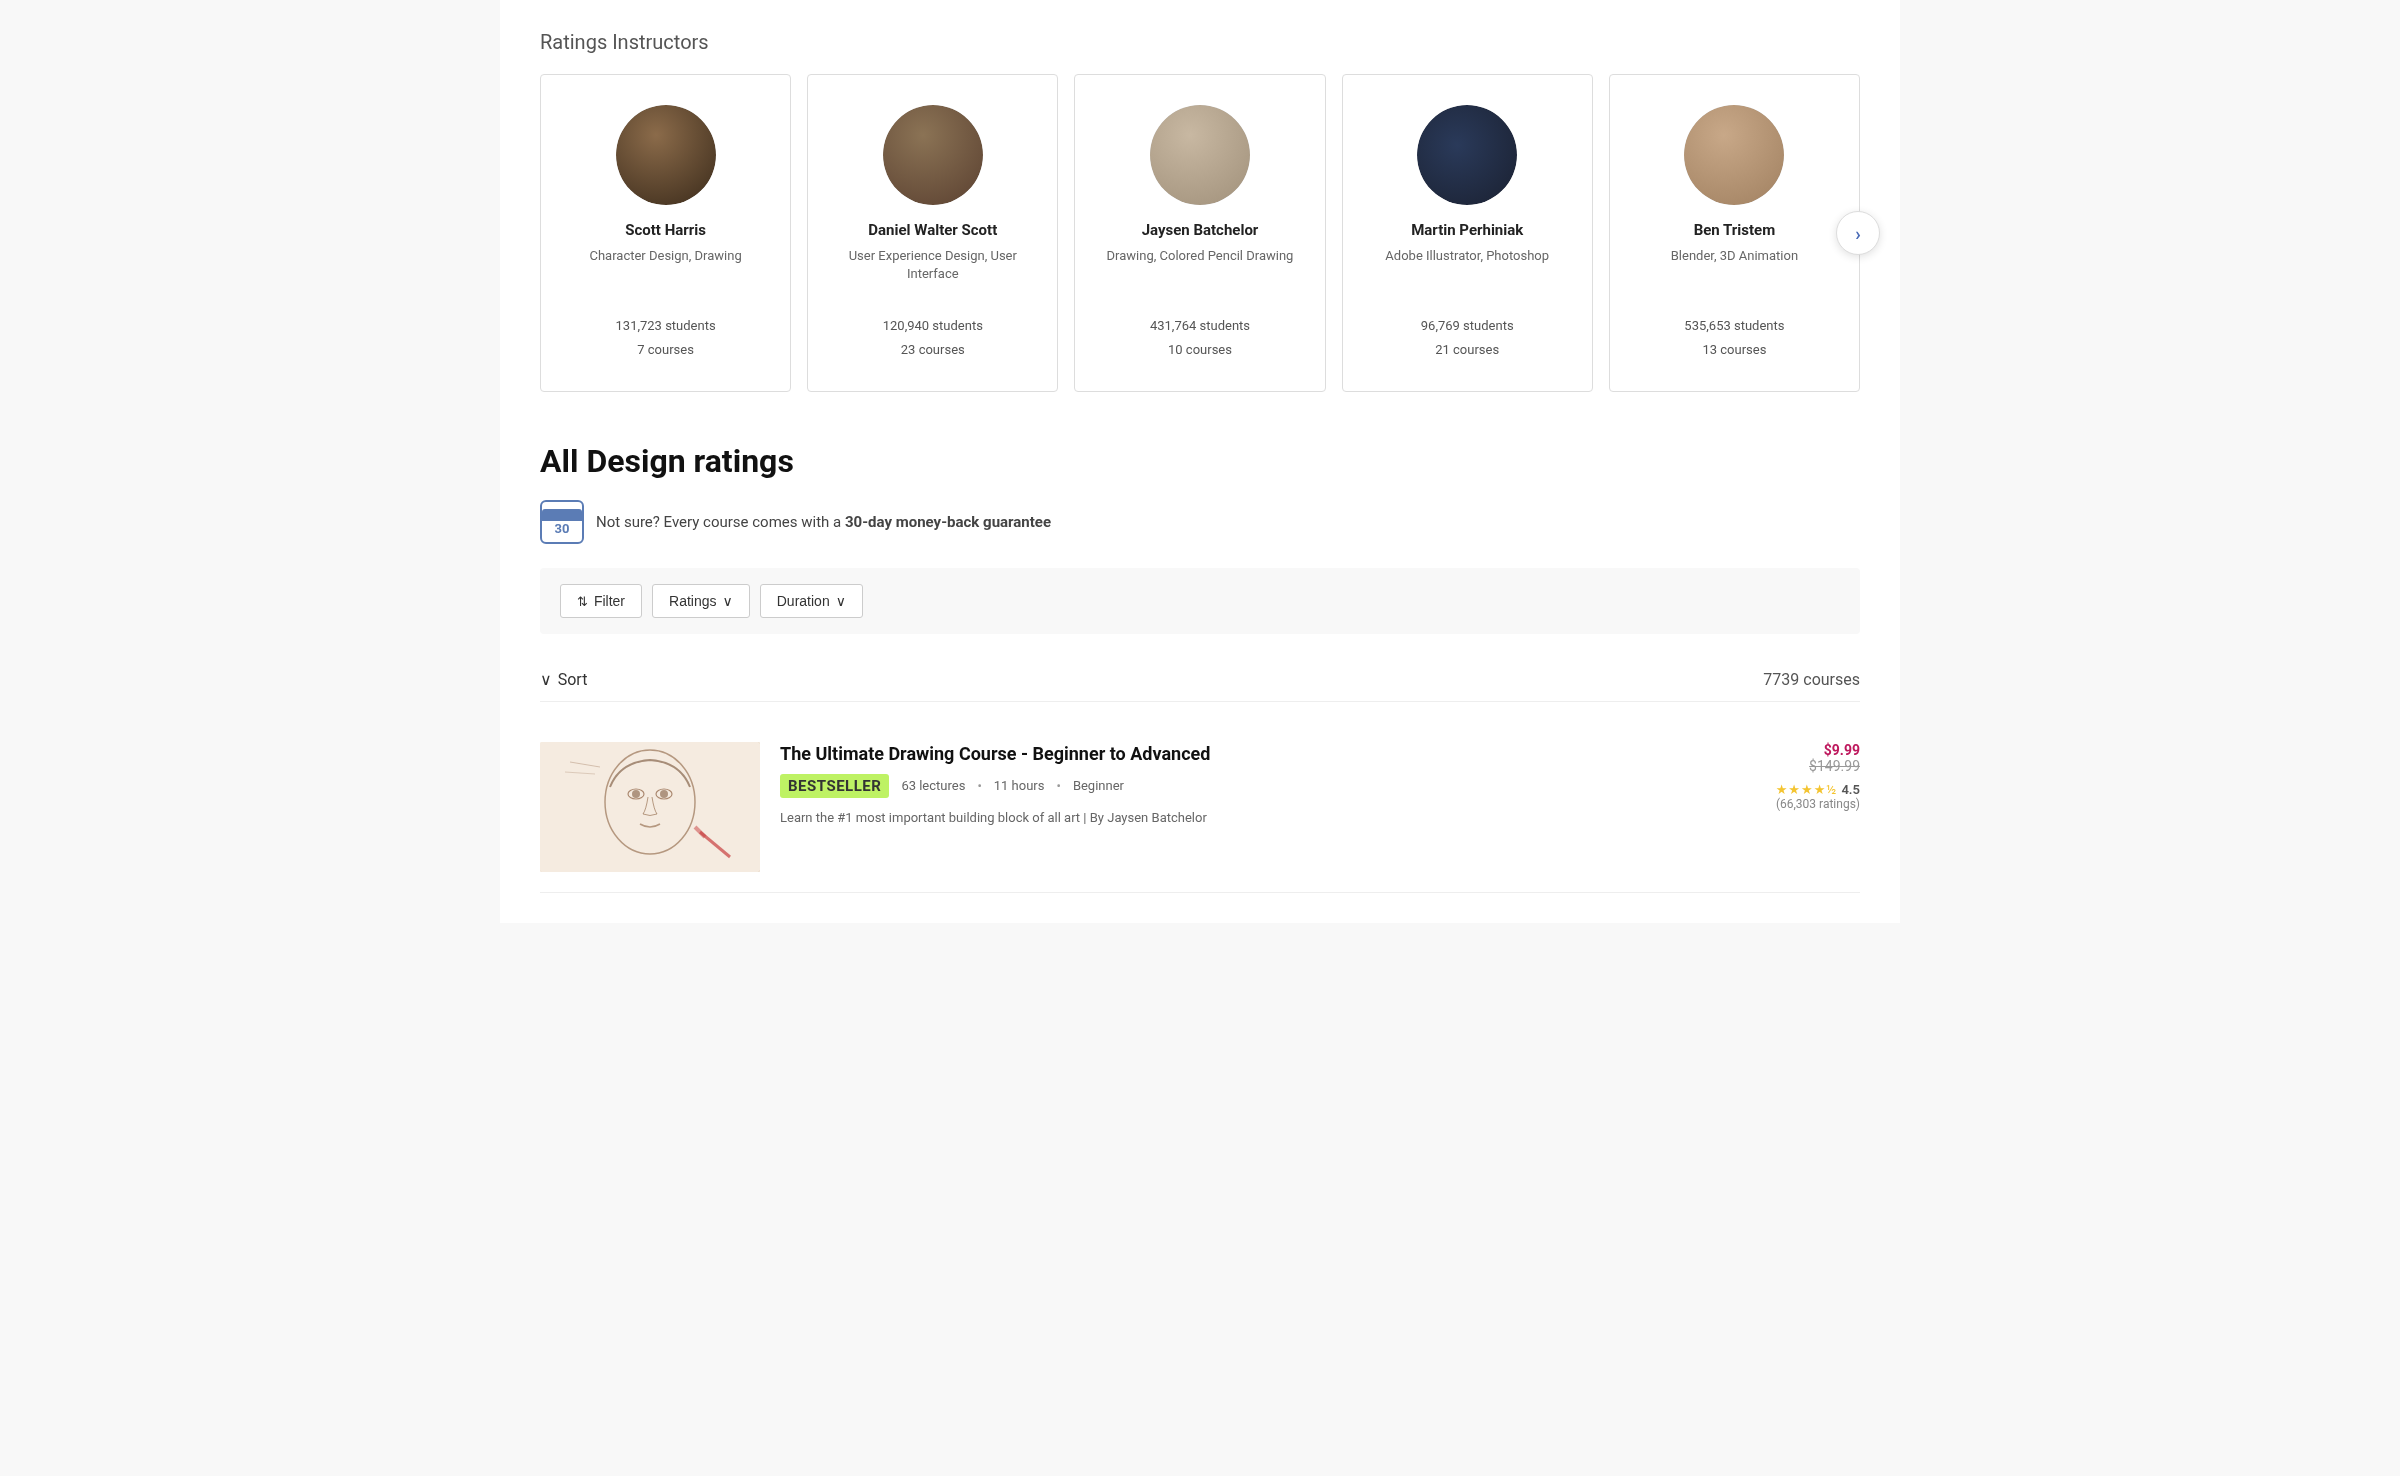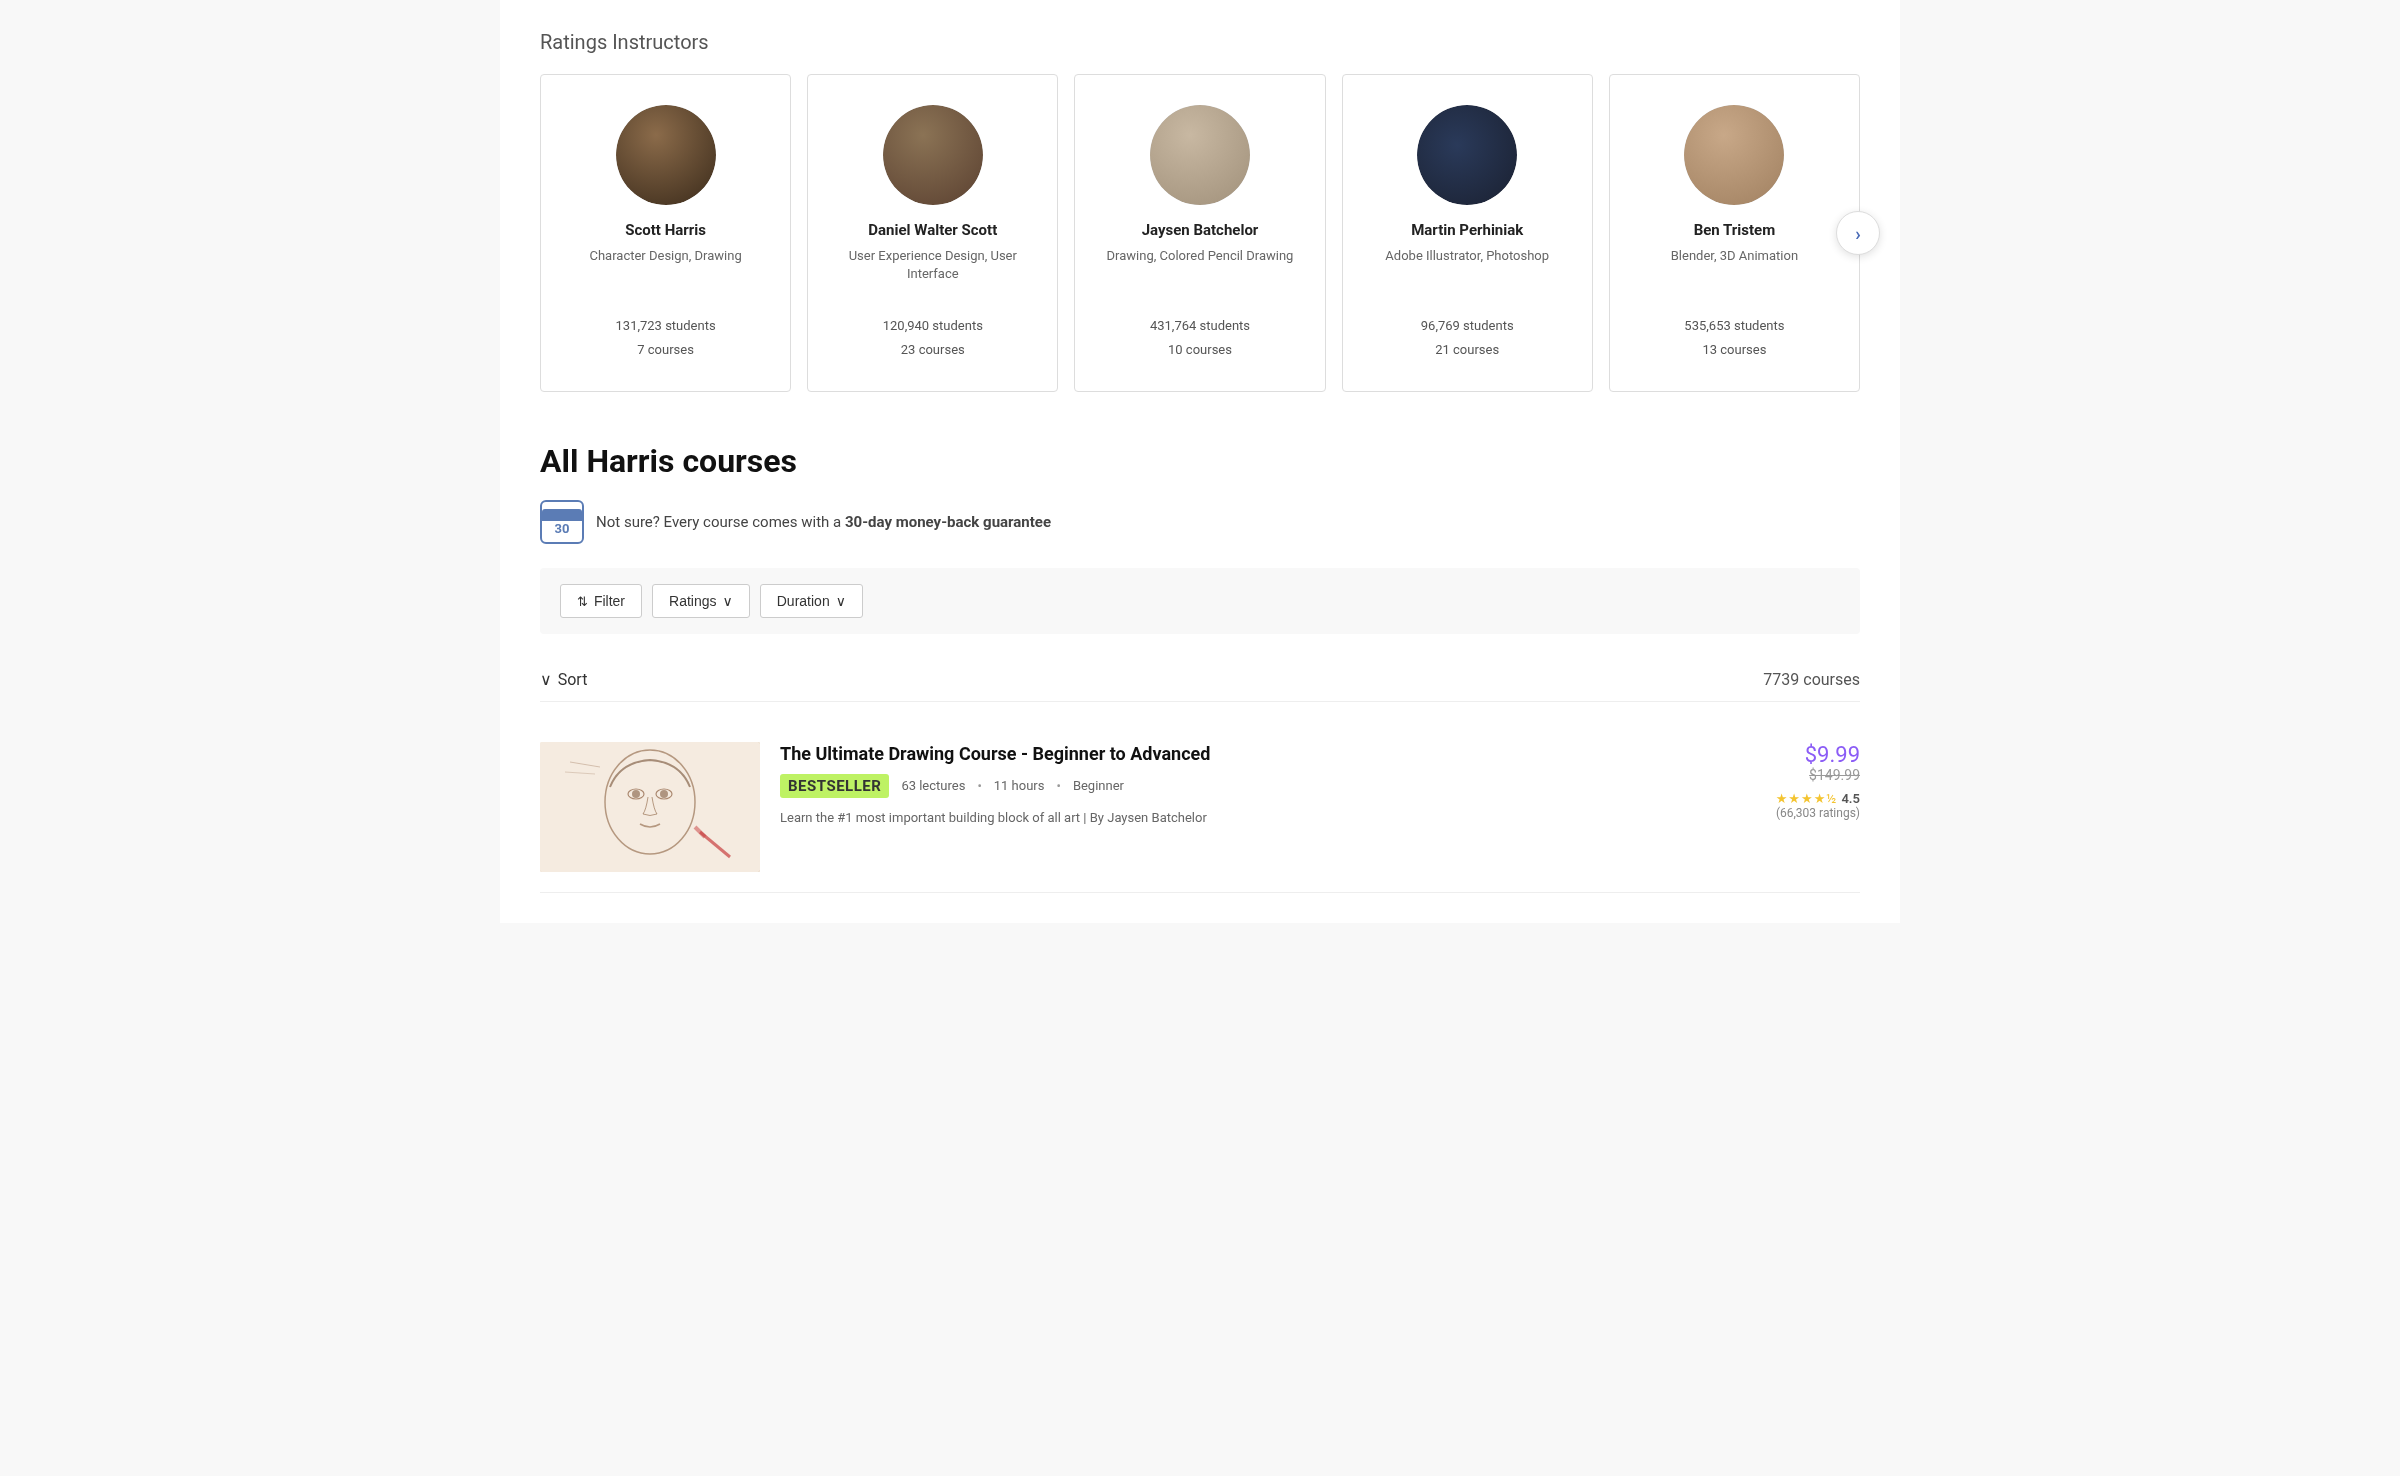--- a/index.html
+++ b/index.html
@@ -259,23 +259,23 @@
       font-size: 13px;
       color: #666;
       line-height: 1.5;
     }
     .course-price {
       text-align: right;
       flex-shrink: 0;
       min-width: 120px;
     }
     .price-current {
-      font-size: 22px;
-      font-weight: 400;
-      color: #8b5cf6;
+      font-size: 14px;
+      font-weight: 700;
+      color: #be185d;
       display: block;
     }
     .price-original {
       font-size: 14px;
       color: #999;
       text-decoration: line-through;
       display: block;
       margin-bottom: 8px;
     }
     .rating-row {
@@ -367,21 +367,21 @@
     <div class="instructor-stats">
       <div class="students">535,653 students</div>
       <div class="courses">13 courses</div>
     </div>
   </div>
         <div class="next-arrow">›</div>
       </div>
   </div>
 
   <div class="all-courses-section">
-    <h1 class="all-courses-title">All Harris courses</h1>
+    <h1 class="all-courses-title">All Design ratings</h1>
 
     <div class="guarantee-bar">
       <div class="calendar-icon">
         <div class="calendar-top"></div>
         <div class="calendar-num">30</div>
       </div>
       <span>
         <span>Not sure? Every course comes with a </span><strong>30-day money-back guarantee</strong>
       </span>
     </div>

